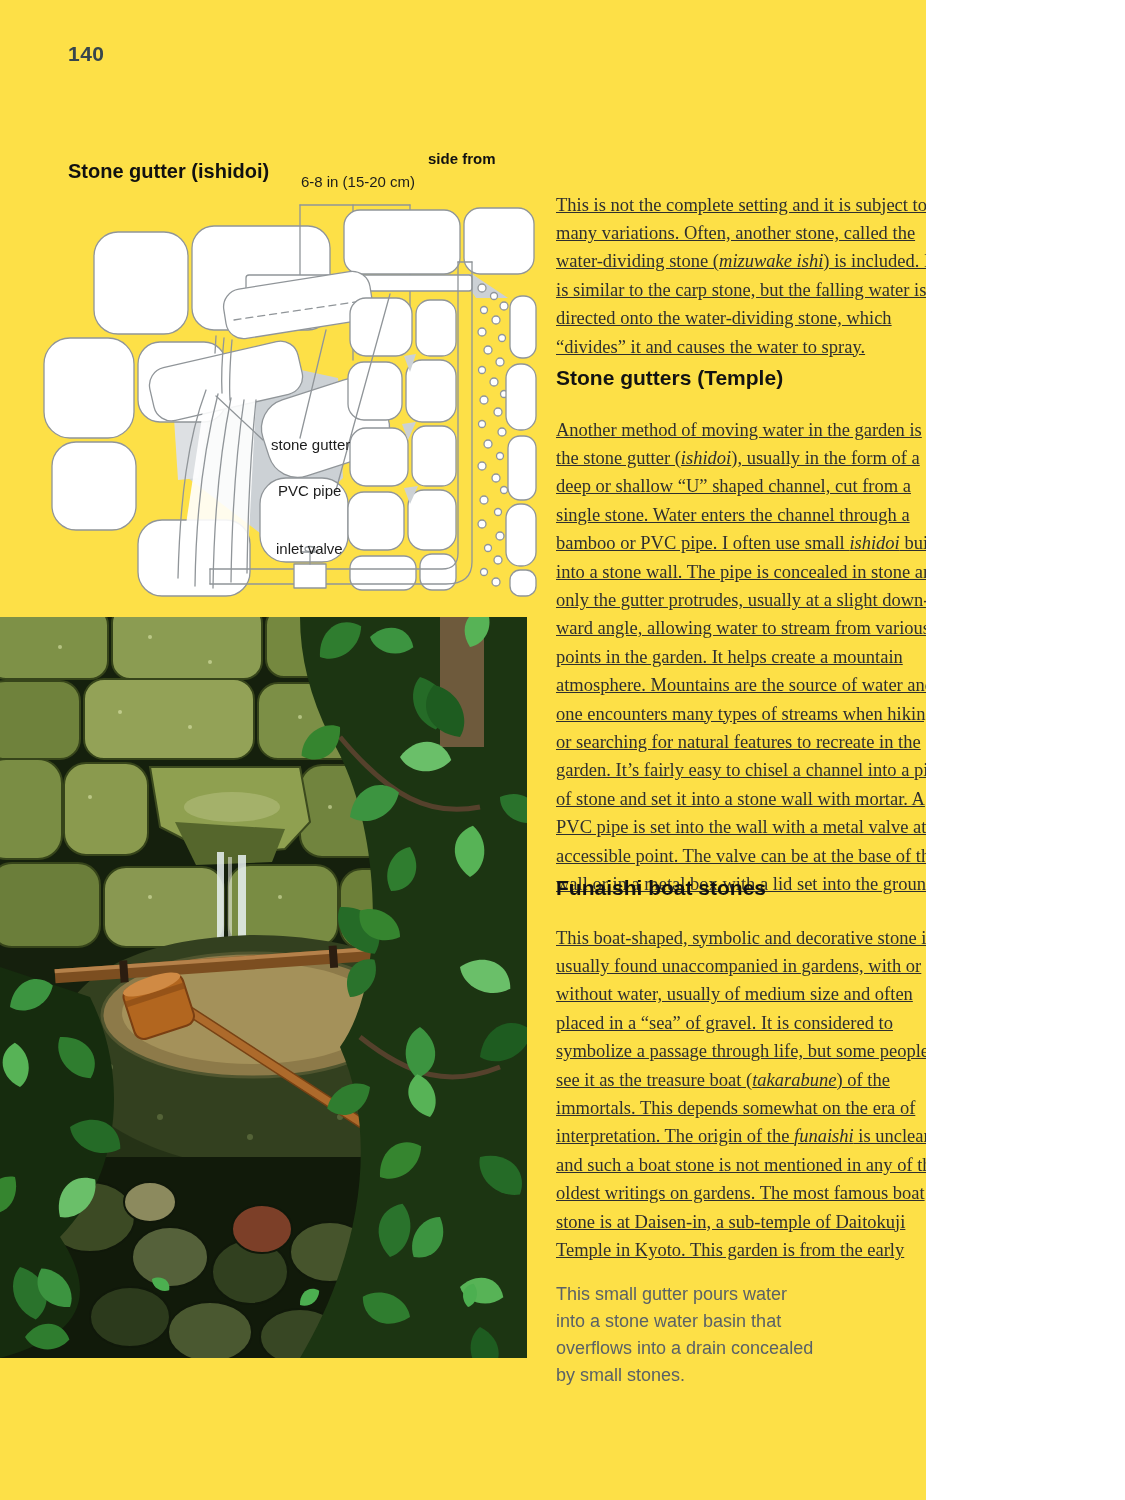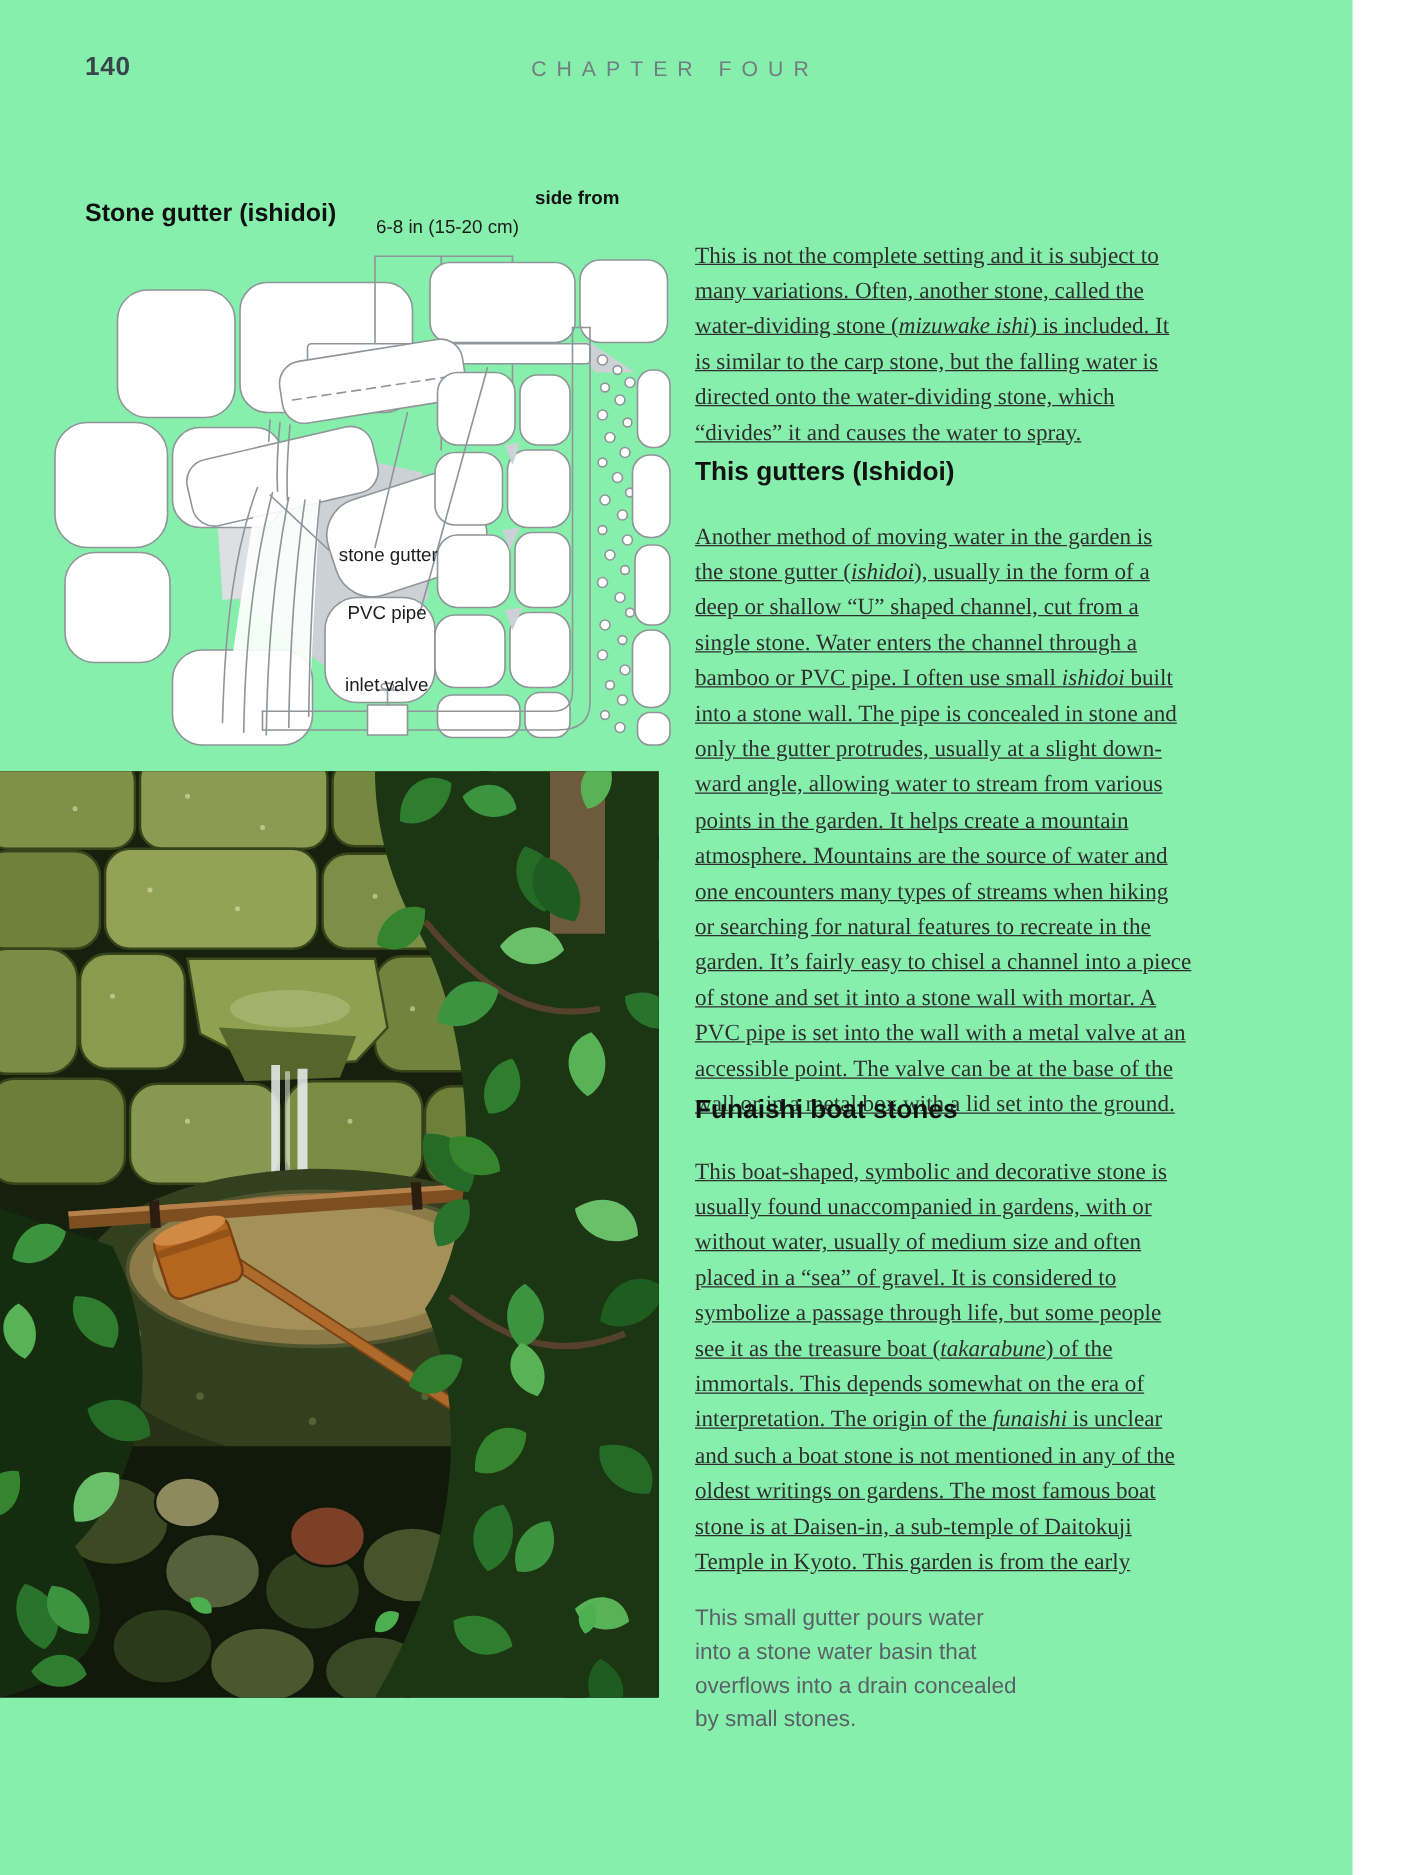--- a/index.html
+++ b/index.html
@@ -1,16 +1,16 @@
 <!DOCTYPE html>
 <html><head>
 <meta charset="utf-8">
 <style>
   html,body{margin:0;padding:0;background:#ffffff;}
-  .page{position:relative;width:1082px;height:1500px;background:#86efac;overflow:hidden;
+  .page{position:relative;width:926px;height:1500px;background:#fde047;overflow:hidden;
         font-family:"Liberation Sans",sans-serif;}
   
   .page-number{position:absolute;left:68px;top:42px;font-size:21px;font-weight:600;color:#37464c;letter-spacing:.5px;}
   .chapter-header{position:absolute;left:0;top:46px;width:1080px;text-align:center;
         font-size:17px;color:#727d80;letter-spacing:8px;font-weight:400;}
   
   .diagram{position:absolute;left:38px;top:148px;width:520px;height:470px;}
   .diagram svg{position:absolute;left:0;top:0;}
   .dg-title{position:absolute;left:30px;top:12px;font-size:20px;font-weight:700;color:#111;}
   .dg-side{position:absolute;left:390px;top:2px;font-size:15px;font-weight:700;color:#111;}
@@ -31,21 +31,20 @@
   .p3{top:905px;}
   h2.sec-heading{margin:0;font-family:"Liberation Sans",sans-serif;font-size:21px;font-weight:700;color:#121212;}
   .caption{top:1281px;font-size:18px;line-height:27px;color:#5a6167;}
 </style>
 </head>
 <body>
 
 <div class="page">
 
   <span class="page-number">140</span>
-  <span class="chapter-header">CHAPTER FOUR</span>
 
   <section class="diagram">
     <svg width="520" height="470" viewBox="0 0 520 470">
       <g stroke="#909599" stroke-width="1.3" fill="none" stroke-linejoin="round" stroke-linecap="round">
 
         <path d="M140,195 L300,230 L305,330 L235,395 L150,330 Z" fill="#ccd1d5" stroke="none"></path>
         <path d="M135,255 L175,240 L160,330 L140,332 Z" fill="#dde0e3" stroke="none"></path>
 
         <rect x="56" y="84" width="94" height="102" rx="24" fill="#fff"></rect>
         <rect x="154" y="78" width="138" height="104" rx="22" fill="#fff"></rect>
@@ -319,20 +318,20 @@
       <g>
         <use href="#leaf" fill="#4caf50" transform="translate(300 688) rotate(-30) scale(0.7)"></use>
         <use href="#leaf" fill="#4caf50" transform="translate(152 662) rotate(40) scale(0.6)"></use>
         <use href="#leaf" fill="#4caf50" transform="translate(468 690) rotate(-70) scale(0.7)"></use>
       </g>
     </svg>
   </figure>
 
   <main>
     <p class="col-block body-text p1">This is not the complete setting and it is subject to<br>many variations. Often, another stone, called the<br>water-dividing stone (<i>mizuwake ishi</i>) is included. It<br>is similar to the carp stone, but the falling water is<br>directed onto the water-dividing stone, which<br>“divides” it and causes the water to spray.</p>
-    <h2 class="col-block sec-heading h1">This gutters (Ishidoi)</h2>
+    <h2 class="col-block sec-heading h1">Stone gutters (Temple)</h2>
     <p class="col-block body-text p2">Another method of moving water in the garden is<br>the stone gutter (<i>ishidoi</i>), usually in the form of a<br>deep or shallow “U” shaped channel, cut from a<br>single stone. Water enters the channel through a<br>bamboo or PVC pipe. I often use small <i>ishidoi</i> built<br>into a stone wall. The pipe is concealed in stone and<br>only the gutter protrudes, usually at a slight down-<br>ward angle, allowing water to stream from various<br>points in the garden. It helps create a mountain<br>atmosphere. Mountains are the source of water and<br>one encounters many types of streams when hiking<br>or searching for natural features to recreate in the<br>garden. It’s fairly easy to chisel a channel into a piece<br>of stone and set it into a stone wall with mortar. A<br>PVC pipe is set into the wall with a metal valve at an<br>accessible point. The valve can be at the base of the<br>wall or in a metal box with a lid set into the ground.</p>
     <h2 class="col-block sec-heading h2">Funaishi boat stones</h2>
     <p class="col-block body-text p3">This boat-shaped, symbolic and decorative stone is<br>usually found unaccompanied in gardens, with or<br>without water, usually of medium size and often<br>placed in a “sea” of gravel. It is considered to<br>symbolize a passage through life, but some people<br>see it as the treasure boat (<i>takarabune</i>) of the<br>immortals. This depends somewhat on the era of<br>interpretation. The origin of the <i>funaishi</i> is unclear<br>and such a boat stone is not mentioned in any of the<br>oldest writings on gardens. The most famous boat<br>stone is at Daisen-in, a sub-temple of Daitokuji<br>Temple in Kyoto. This garden is from the early</p>
     <div class="col-block caption">This small gutter pours water<br>into a stone water basin that<br>overflows into a drain concealed<br>by small stones.</div>
   </main>
 
 </div>
 
 </body></html>

